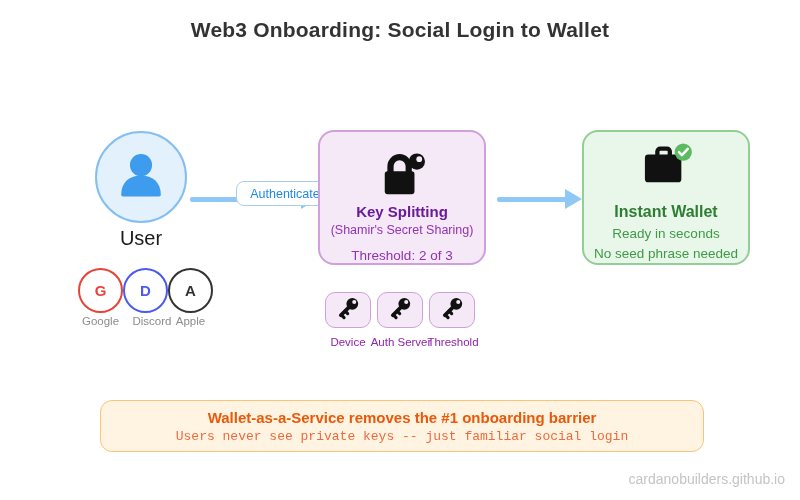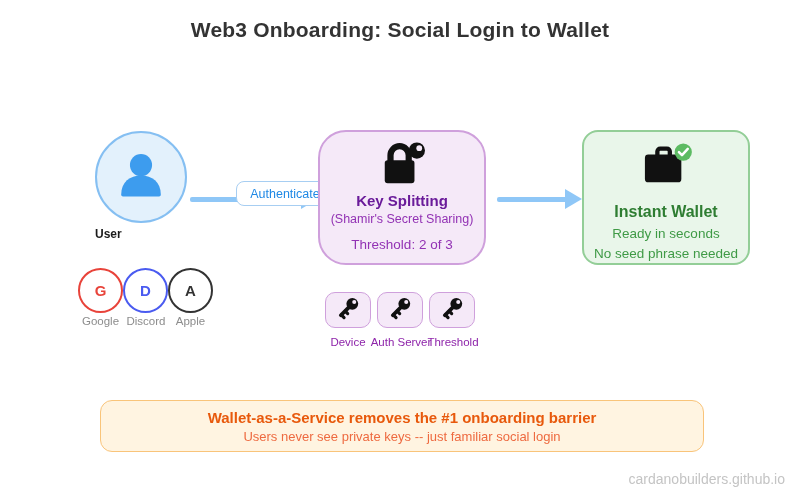--- a/index.html
+++ b/index.html
@@ -23,40 +23,40 @@
   
   .user-circle {
     left: 95px; top: 131px; width: 92px; height: 92px;
     border-radius: 50%;
     background: #E3F1FC;
     border: 2px solid #85BFF2;
     display: flex; align-items: center; justify-content: center;
   }
   .user-label {
     left: 95px; top: 227px; width: 92px;
-    text-align: left; font-size: 12px; font-weight: bold; color: #1b1b1b;
+    text-align: center; font-size: 20px; font-weight: normal; color: #1b1b1b;
   }
 
   
   .provider-circle {
     top: 268px; width: 45px; height: 45px;
     border-radius: 50%;
     background: #ffffff;
     display: flex; align-items: center; justify-content: center;
     font-size: 15px; font-weight: bold;
   }
   .p-google  { left: 78px;  border: 2.5px solid #E8433A; color: #E8433A; }
   .p-discord { left: 123px; border: 2.5px solid #4A5BF0; color: #4A5BF0; }
   .p-apple   { left: 168px; border: 2.5px solid #333333; color: #333333; }
   .provider-label {
     top: 315px; width: 60px;
     text-align: center; font-size: 11.5px; color: #8C8C8C;
   }
   .pl-google  { left: 70.5px; text-align: center; }
-  .pl-discord { left: 116px; }
+  .pl-discord { left: 122px; }
   .pl-apple   { left: 160.5px; }
 
   
   .arrow-line { height: 5px; background: #8FC7F7; border-radius: 2px; z-index: 1; }
   .arrow-head {
     width: 0; height: 0; z-index: 1;
     border-top: 10px solid transparent;
     border-bottom: 10px solid transparent;
     border-left: 17px solid #8FC7F7;
   }
@@ -74,24 +74,24 @@
     font-size: 12.5px; color: #1E88E5;
     z-index: 2;
     white-space: nowrap; overflow: hidden; padding-left: 8px;
   }
 
   
   .key-splitting-box {
     left: 318px; top: 130px; width: 168px; height: 135px;
     background: #F5E9F8;
     border: 2px solid #CFA0DC;
-    border-radius: 28px;
+    border-radius: 16px;
     z-index: 3;
     display: flex; flex-direction: column; align-items: center;
-    padding-top: 8px;
+    padding-top: 19px;
   }
   .ks-title { font-size: 15px; font-weight: bold; color: #6A1B9A; margin-top: 2px; }
   .ks-subtitle { font-size: 12.5px; color: #9232B4; margin-top: 3px; }
   .ks-threshold { font-size: 13.5px; color: #9232B4; margin-top: 11px; }
 
   
   .instant-wallet-box {
     left: 582px; top: 130px; width: 168px; height: 135px;
     background: #E9F6EA;
     border: 2px solid #93CE97;
@@ -120,21 +120,21 @@
 
   
   .banner {
     left: 100px; top: 400px; width: 604px; height: 52px;
     background: #FFF4E1;
     border: 1.5px solid #F9C47A;
     border-radius: 12px;
     display: flex; flex-direction: column; align-items: center; justify-content: center;
   }
   .banner-title { font-size: 15px; font-weight: bold; color: #E8590C; }
-  .banner-subtitle { font-size: 13px; color: #EE6A40; margin-top: 3px; }
+  .banner-subtitle { font-size: 13px; color: #EE6A40; margin-top: 3px; font-family: Liberation Mono, monospace; }
 
   .watermark {
     right: 15px; top: 471px;
     font-size: 14px; color: #C4C4C4;
   }
 </style>
 </head>
 <body>
 
 <div class="canvas">

